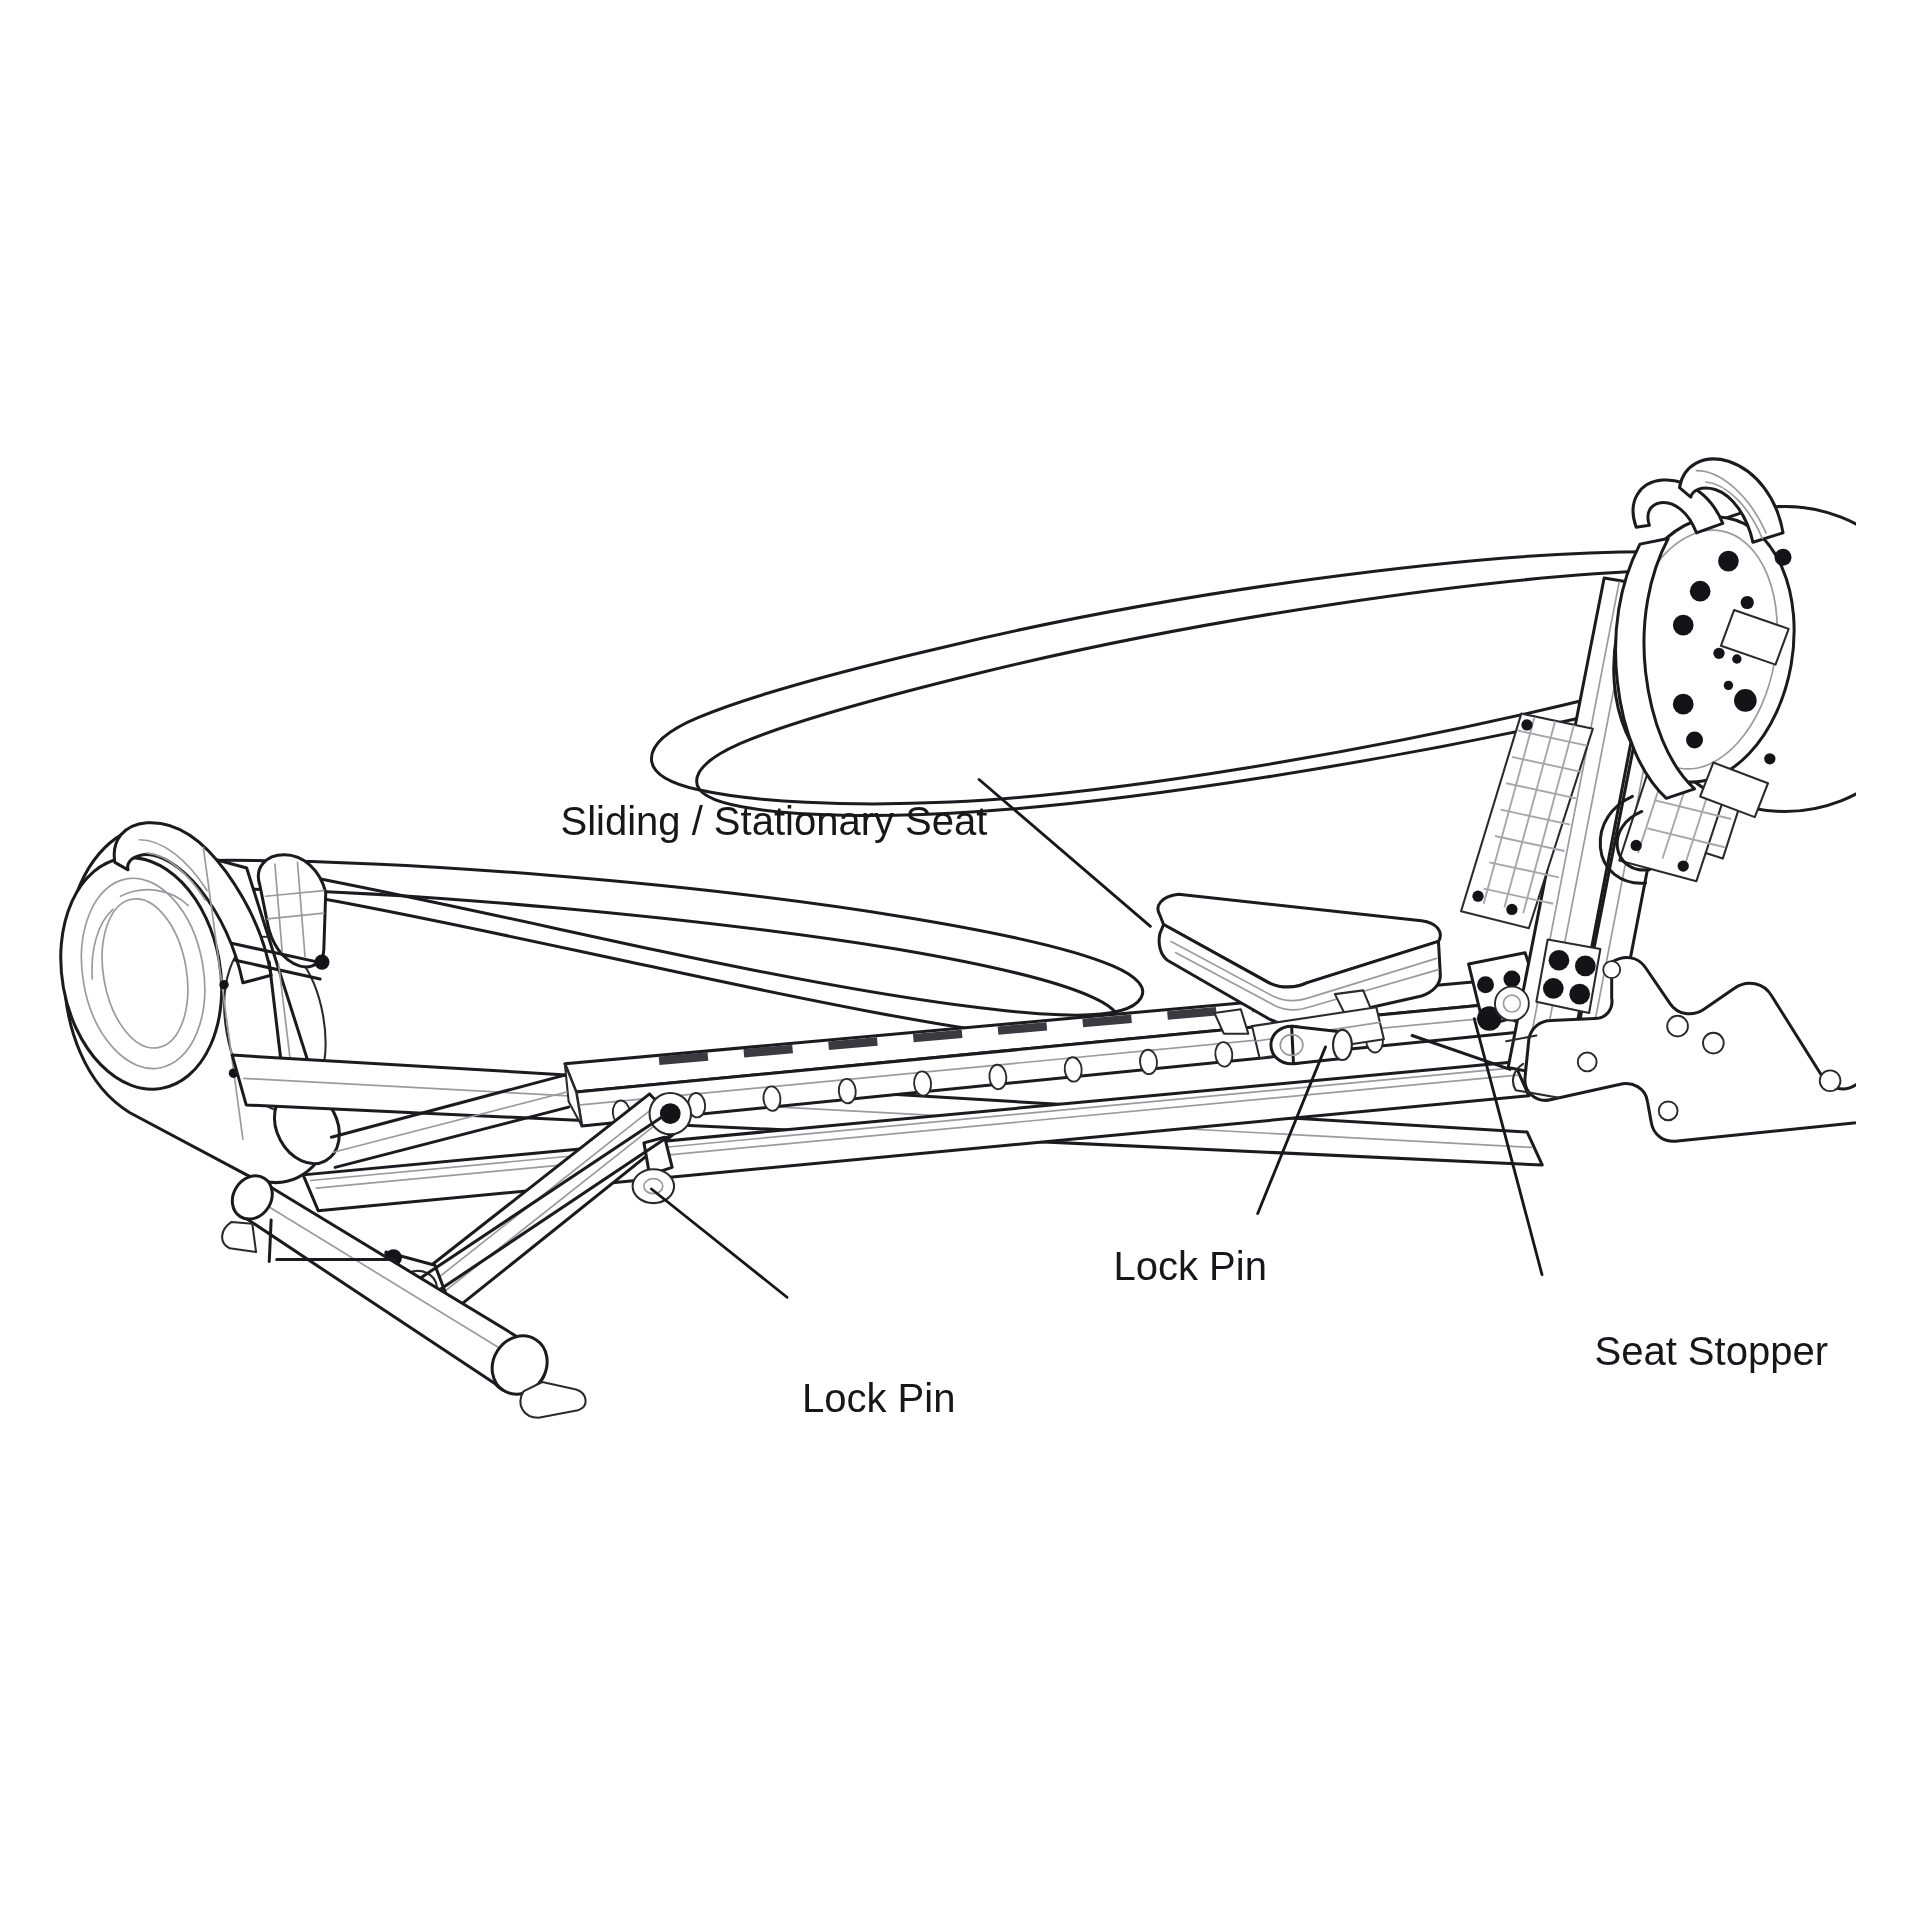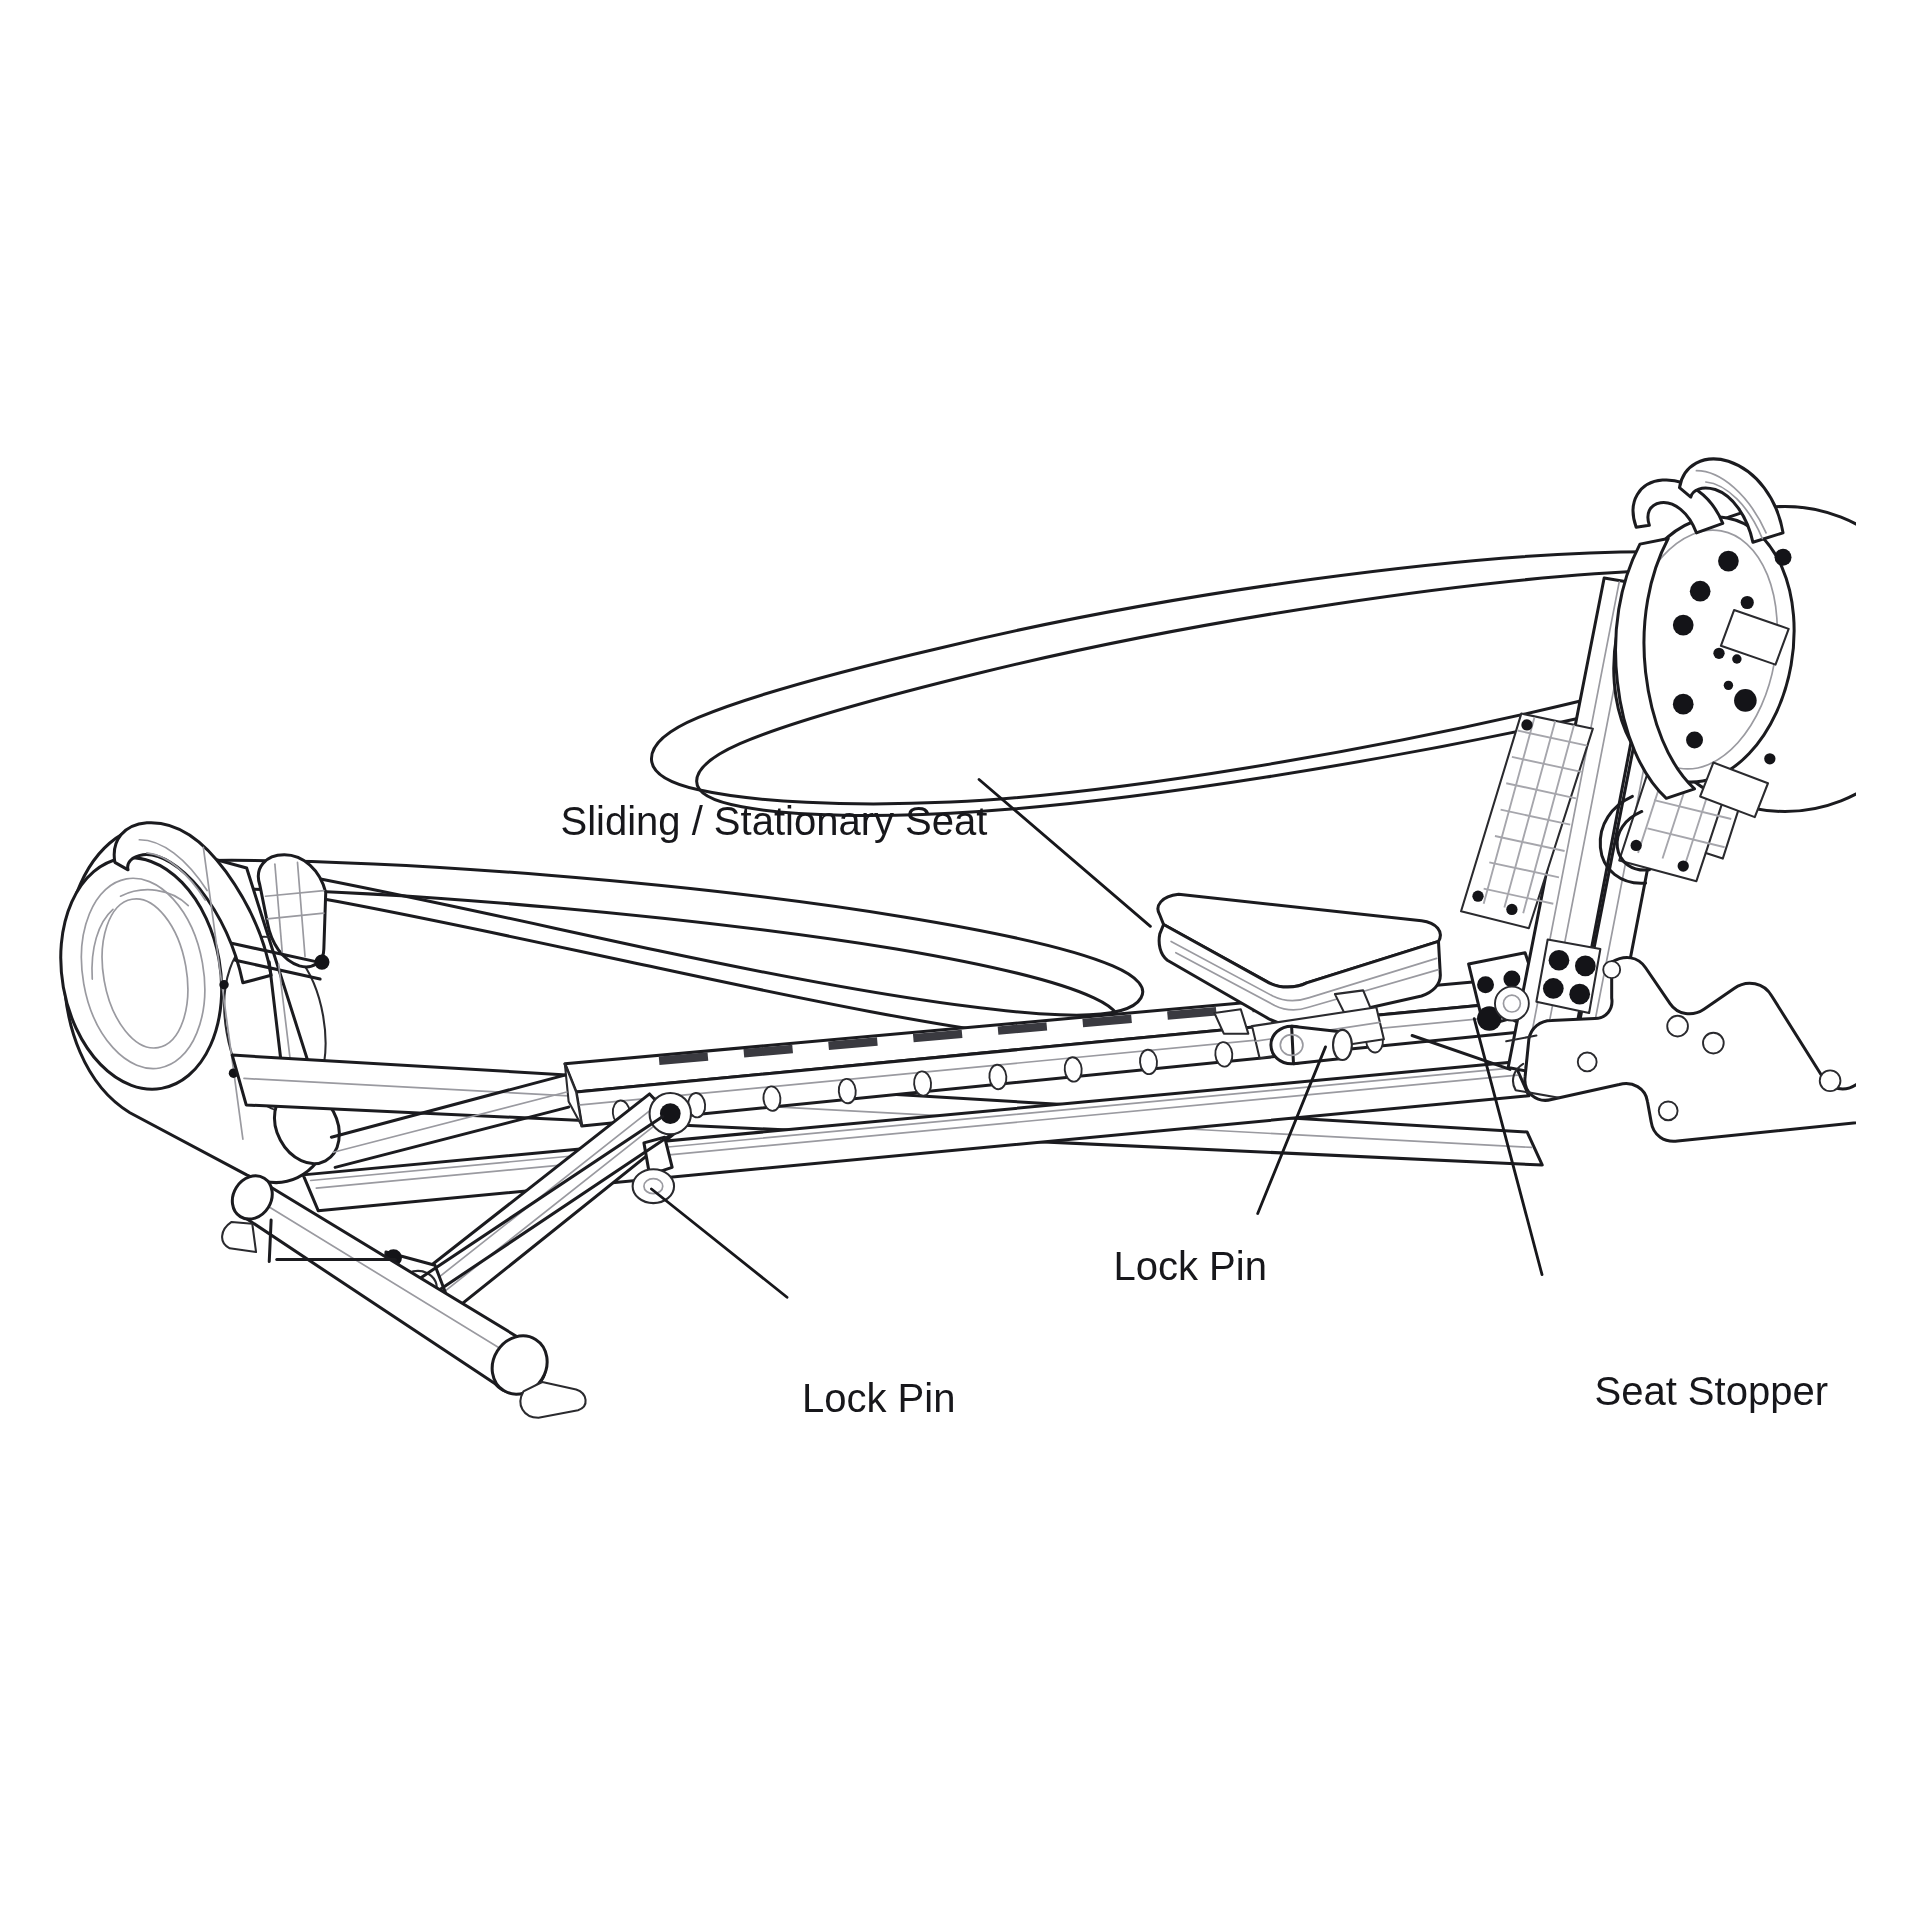--- a/index.html
+++ b/index.html
@@ -475,18 +475,18 @@
   </div>
 
   <div class="lbl" style="left:1069px; top:1196px;">
     <span>Lock Pin</span>
   </div>
 
   <div class="lbl" style="left:802px; top:1281px;">
     <div>Lock Pin</div>
   </div>
 
-  <div class="lbl" style="left:1550px; top:1321px;">
+  <div class="lbl" style="left:1550px; top:1281px;">
     <span>Seat Stopper</span>
   </div>
 
 </div>
 
 
 </body></html>

